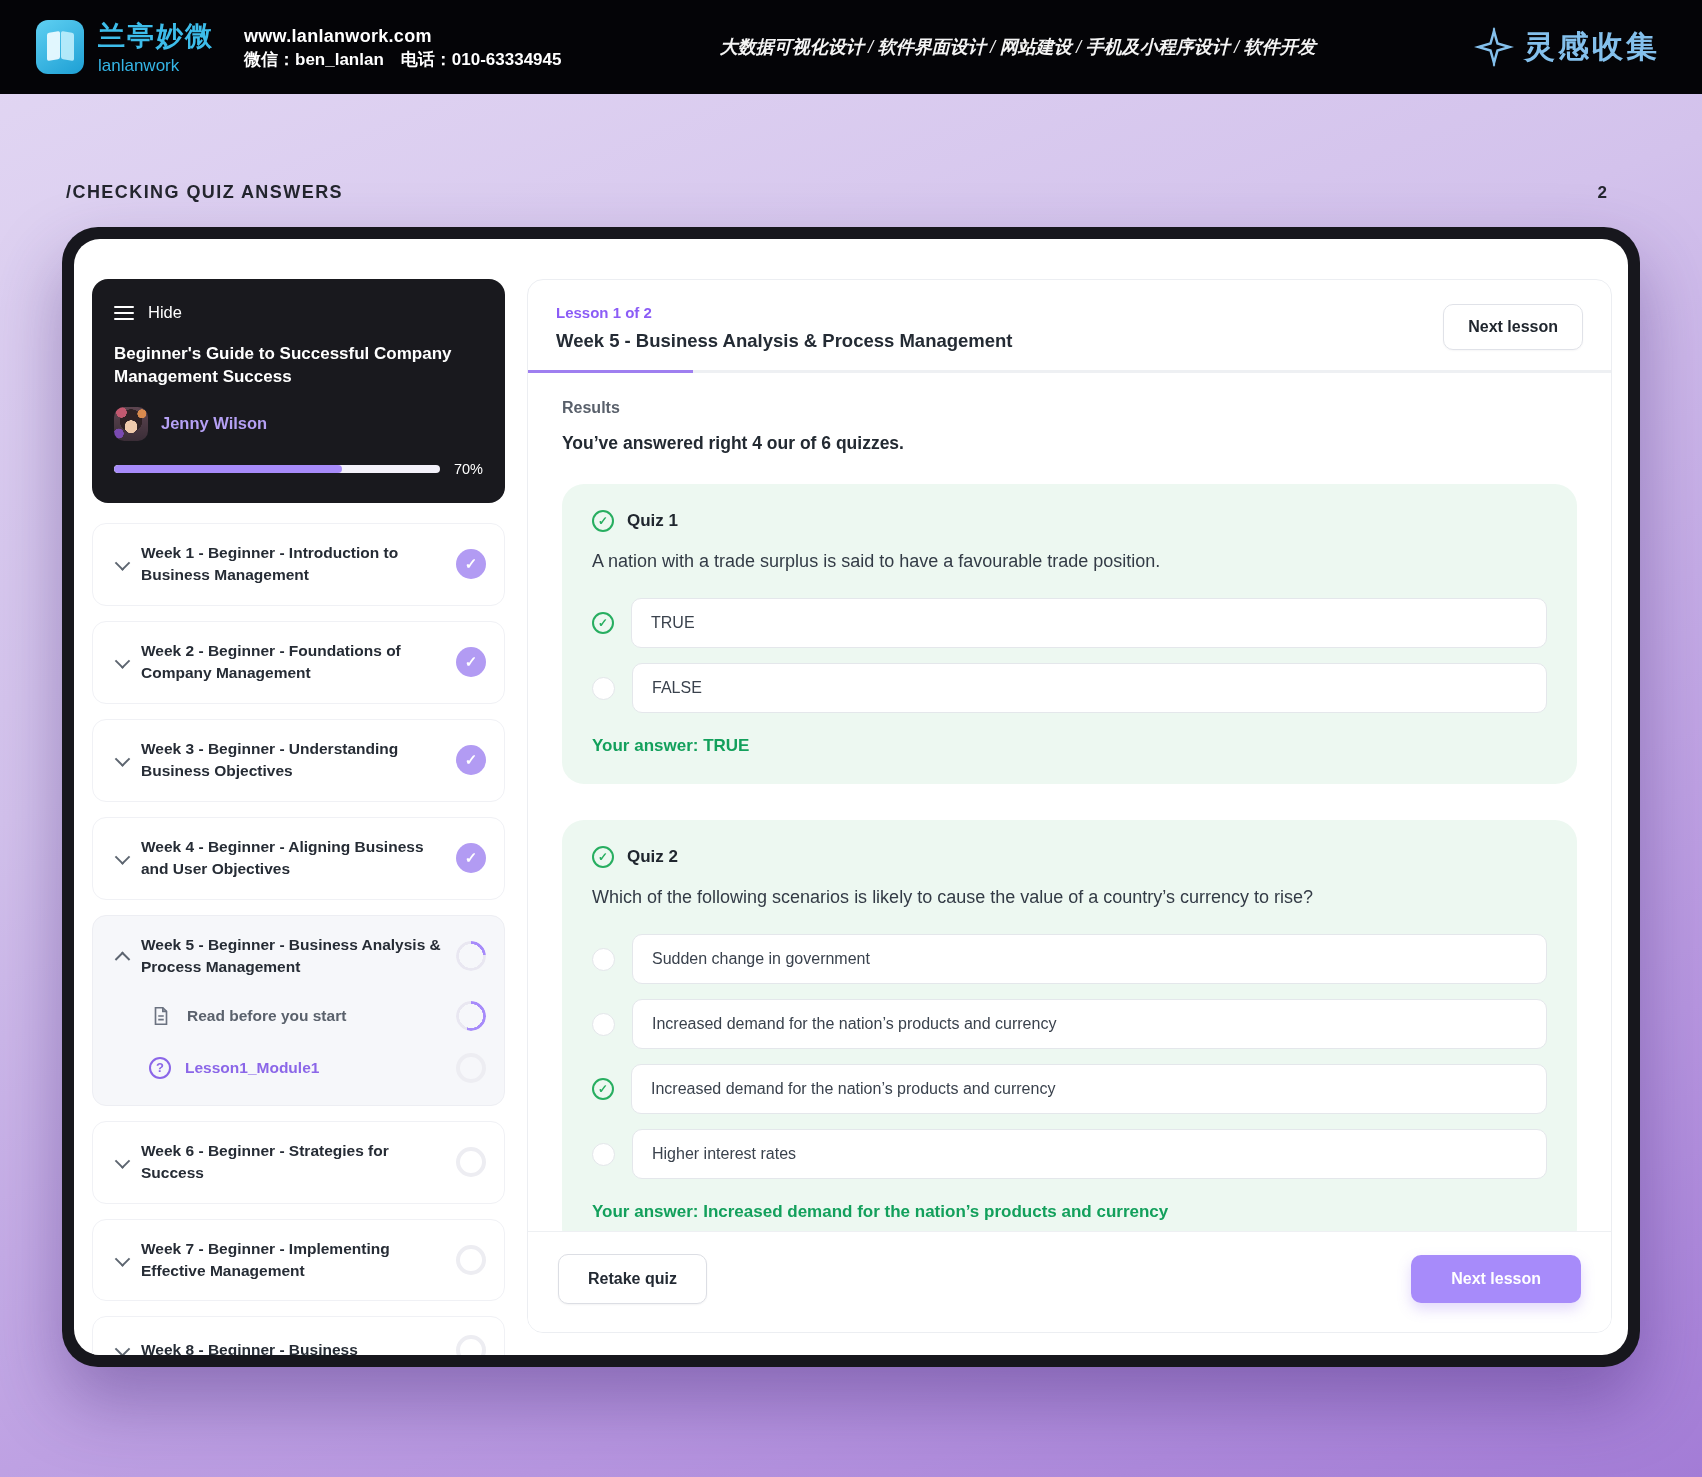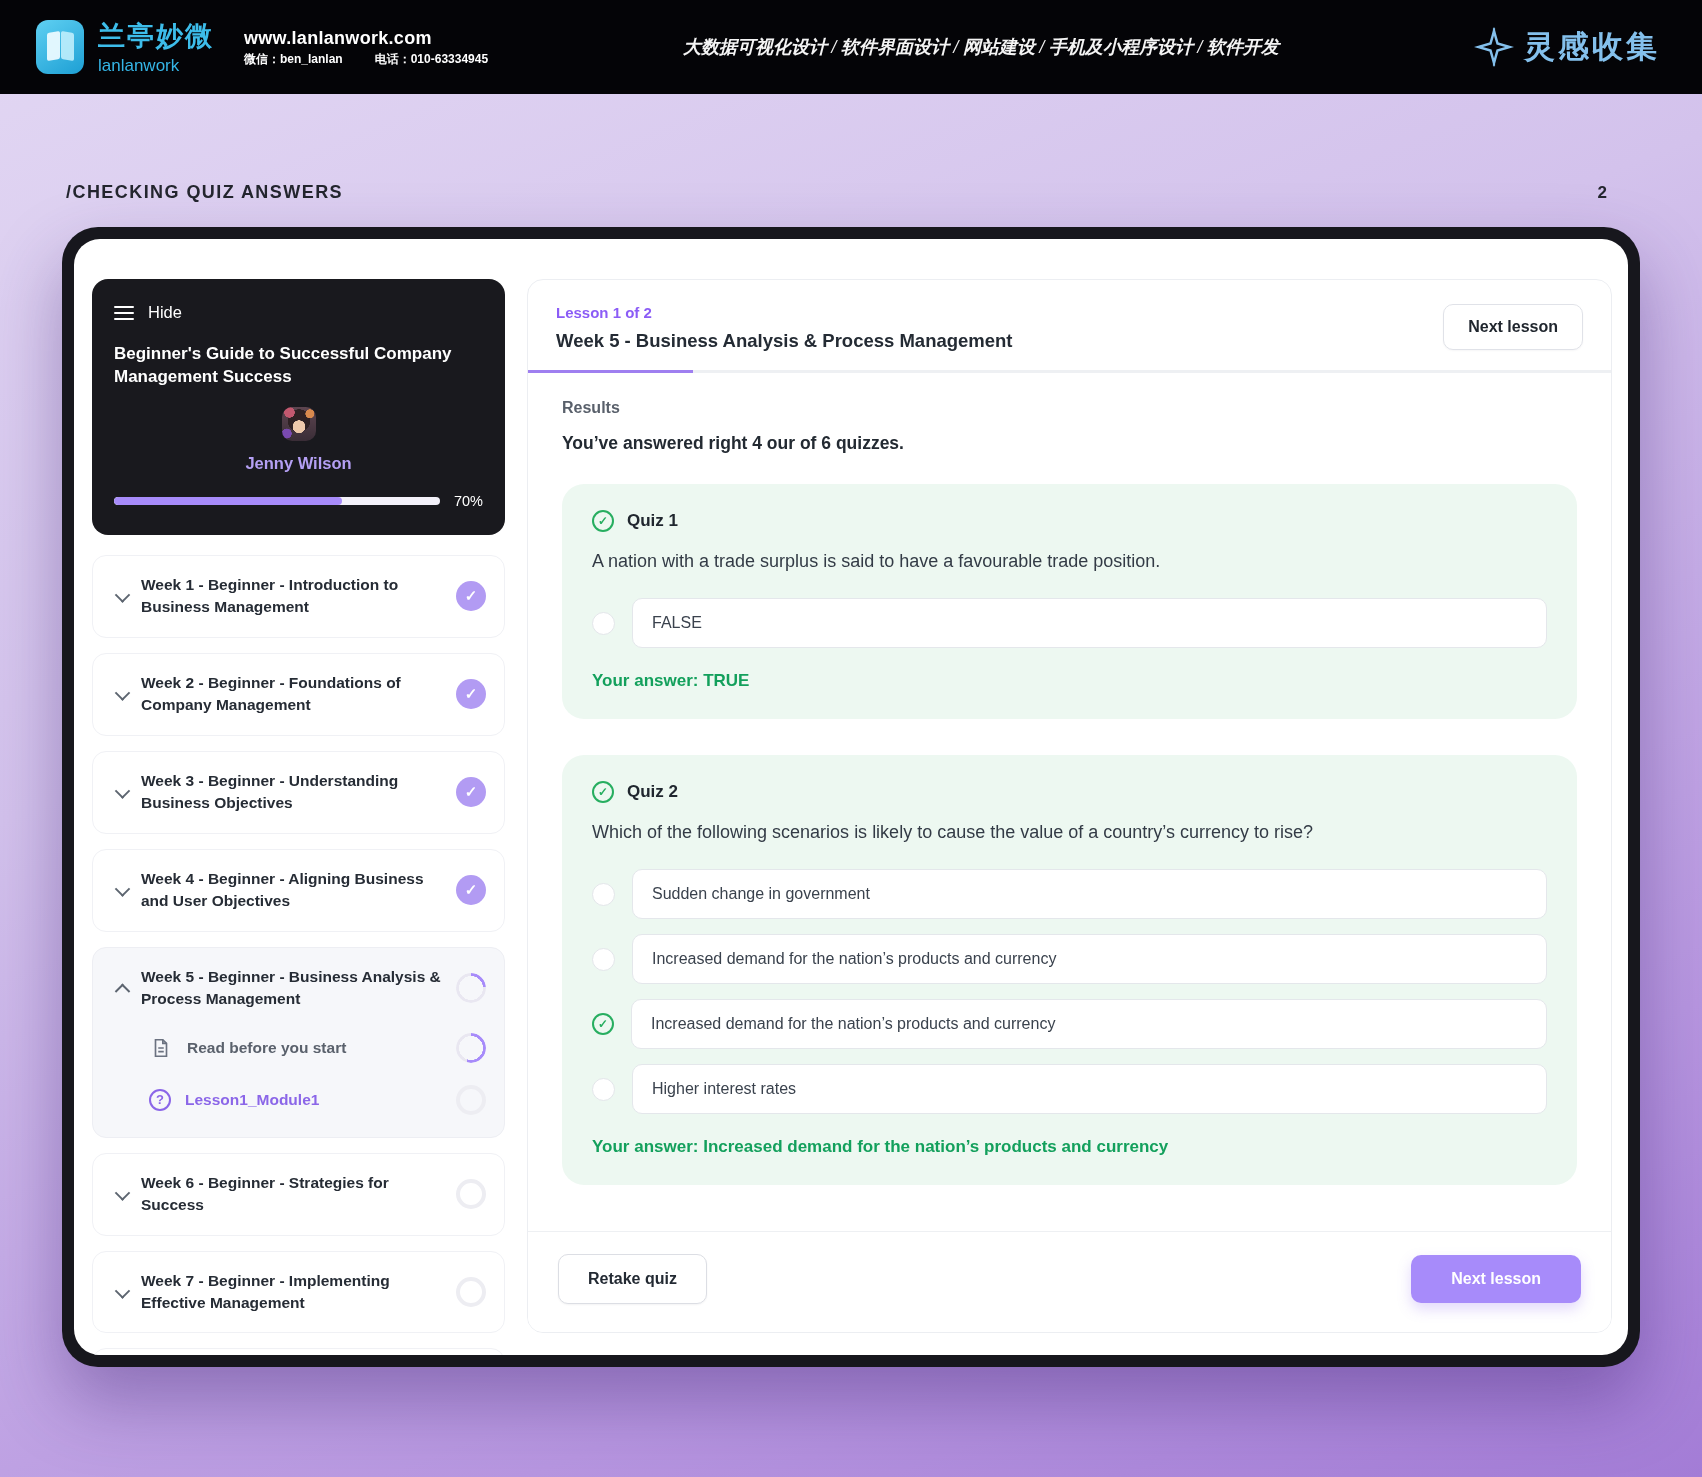--- a/index.html
+++ b/index.html
@@ -16,21 +16,21 @@
   .logo-badge { width:48px; height:54px; border-radius:12px;
     background:linear-gradient(145deg,#5fd0f2,#1d9fd4); position:relative; flex:none; }
   .logo-badge::before { content:""; position:absolute; left:11px; top:12px; width:13px; height:28px;
     background:#eafaff; border-radius:2px; transform:skewY(-8deg); opacity:.95; }
   .logo-badge::after { content:""; position:absolute; left:25px; top:12px; width:13px; height:28px;
     background:#bfeefc; border-radius:2px; transform:skewY(8deg); opacity:.9; }
   .brand-cn { font-size:27px; font-weight:700; color:#3dbdea; letter-spacing:2px; }
   .brand-en { font-size:17px; color:#35b5e6; margin-top:2px; }
   .contact { line-height:1; }
   .contact .site { font-size:18px; font-weight:700; letter-spacing:.3px; }
-  .contact .row2 { display:flex; gap:32px; margin-top:6px; font-size:12px; font-weight:700; }
+  .contact .row2 { display:flex; gap:17px; margin-top:6px; font-size:17px; font-weight:700; }
   .services { flex:1; text-align:center; font-style:italic; font-size:18px;
     font-family:"Liberation Serif", serif; font-weight:700; white-space:nowrap; color:#f4f4f4; }
   .right-logo { display:flex; align-items:center; gap:10px; color:#84c0ec;
     font-family:"Liberation Serif", serif; font-weight:700; font-size:31px; letter-spacing:3px; }
   .spark { width:40px; height:40px; flex:none; }
 
   
   .page-label-row { display:flex; justify-content:space-between; align-items:baseline;
     margin-top:88px; padding:0 95px 0 66px; }
   .page-label { font-size:18px; font-weight:600; letter-spacing:.08em; color:#23252e; }
@@ -43,21 +43,21 @@
     overflow:hidden; display:flex; gap:22px; padding:40px 16px 0 18px; }
 
   
   .sidebar { width:413px; flex:none; display:flex; flex-direction:column; height:100%; }
   .sidebar-head { background:#19191e; border-radius:16px; padding:24px 22px 26px; color:#fff; flex:none; }
   .hide-row { display:flex; align-items:center; gap:14px; margin-bottom:20px; }
   .hamburger { width:20px; height:14px; display:flex; flex-direction:column; justify-content:space-between; }
   .hamburger i { display:block; height:2px; background:#fff; border-radius:2px; }
   .hide-label { font-size:16.5px; color:#fff; }
   .course-title { font-size:17px; font-weight:700; line-height:1.38; margin-bottom:18px; }
-  .instructor-row { display:flex; align-items:center; gap:13px; margin-bottom:20px;flex-direction:column; }
+  .instructor-row { display:flex; align-items:center; gap:13px; margin-bottom:20px; }
   .avatar { width:34px; height:34px; border-radius:10px; flex:none;
     background:
       radial-gradient(circle at 22% 16%, #c2586f 0 13%, transparent 14%),
       radial-gradient(circle at 82% 20%, #d98a4e 0 11%, transparent 12%),
       radial-gradient(circle at 14% 78%, #7a4ab0 0 12%, transparent 13%),
       radial-gradient(circle at 50% 58%, #eec9ab 0 24%, transparent 25%),
       radial-gradient(circle at 50% 40%, #2e2124 0 42%, transparent 43%),
       linear-gradient(#5d4550,#3a2d37); }
   .instructor-name { font-size:16.5px; font-weight:700; color:#b5a0f4; }
   .progress-row { display:flex; align-items:center; gap:14px; }
@@ -285,20 +285,24 @@
           <div class="results-h">Results</div>
           <div class="results-s">You’ve answered right 4 our of 6 quizzes.</div>
           <div>
               <div class="quiz-card">
                 <div class="quiz-head">
                   <div class="gcheck"></div>
                   <div class="quiz-name">Quiz 1</div>
                 </div>
                 <div class="quiz-question">A nation with a trade surplus is said to have a favourable trade position.</div>
                 <div class="opt-row">
+                  <div class="gcheck"></div>
+                  <div class="opt-box">TRUE</div>
+                </div>
+                <div class="opt-row">
                   <div class="radio-empty"></div>
                   <div class="opt-box">FALSE</div>
                 </div>
                 <div class="quiz-answer">Your answer: TRUE</div>
               </div>
               <div class="quiz-card">
                 <div class="quiz-head">
                   <div class="gcheck"></div>
                   <div class="quiz-name">Quiz 2</div>
                 </div>

